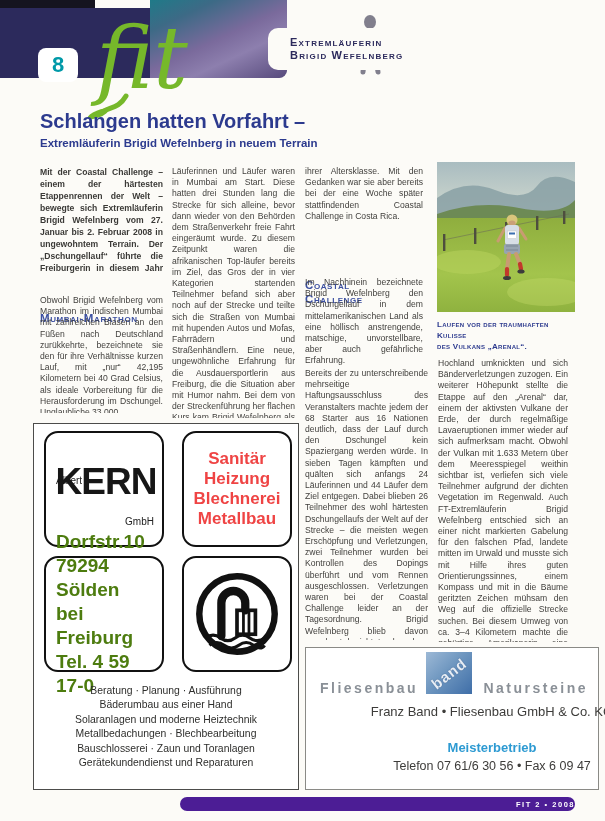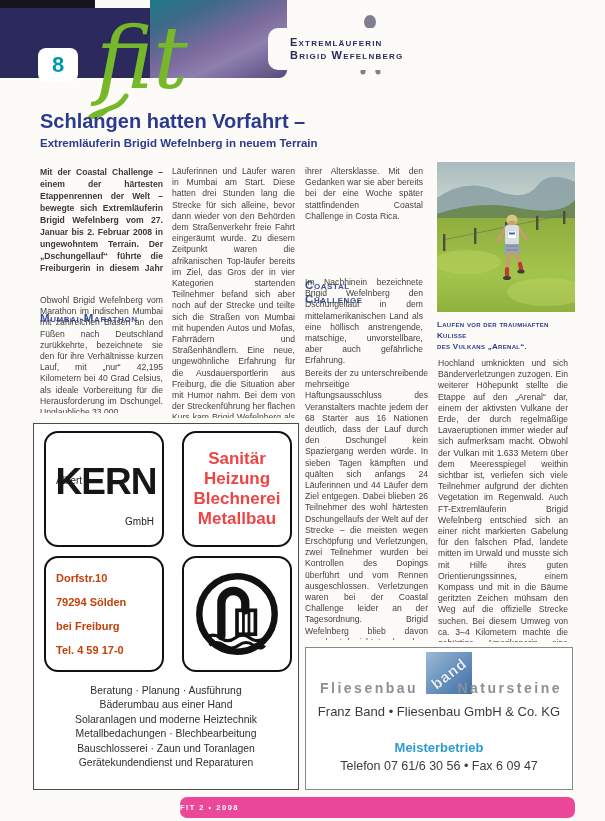--- a/index.html
+++ b/index.html
@@ -43,45 +43,45 @@
   .kbox{position:absolute;border:2.5px solid #111;border-radius:14px;background:#fff;box-sizing:border-box;}
   .kern-name{left:10px;top:7px;width:120px;height:116px;}
   .kern-albert{position:absolute;left:10px;top:22px;font-size:10px;color:#222;margin-top:20px;}
   .kern-big{position:absolute;left:3px;top:28px;width:114px;text-align:center;
      font-size:37px;font-weight:bold;color:#161616;letter-spacing:-1px;}
   .kern-gmbh{position:absolute;right:8px;bottom:18px;font-size:10px;color:#222;}
   .kern-services{left:148px;top:7px;width:110px;height:116px;display:flex;flex-direction:column;
      align-items:center;justify-content:center;}
   .kern-services div{font-size:17px;font-weight:bold;color:#ef4444;line-height:20px;}
   .kern-addr{left:10px;top:132px;width:120px;height:116px;display:flex;flex-direction:column;justify-content:center;padding-left:10px;}
-  .kern-addr div{font-size:11px;font-weight:bold;color:#c2410c;line-height:24px;}
+  .kern-addr div{font-size:19px;font-weight:bold;color:#4d7c0f;line-height:24px;}
   .kern-emblem{left:148px;top:132px;width:110px;height:116px;display:flex;align-items:center;justify-content:center;}
   .kern-footer{position:absolute;left:8px;top:260px;width:248px;text-align:center;}
   .kern-footer div{font-size:10.4px;color:#2e2e2c;line-height:14.4px;}
 
   
-  .ad-fb{left:305px;top:647px;width:268px;height:143px;background:#fff;border:1px solid #8a8a86;box-sizing:border-box;}
+  .ad-fb{left:305px;top:647px;width:294px;height:143px;background:#fff;border:1px solid #8a8a86;box-sizing:border-box;padding-left:40px;}
   .fb-brand{position:absolute;top:32px;font-size:14px;font-weight:bold;letter-spacing:2.5px;color:#8a9097;}
   .fb-brand.left{left:14px;}
   .fb-brand.right{right:10px;}
   .fb-logo{position:absolute;left:120px;top:4px;width:46px;height:42px;
      background:linear-gradient(135deg,#9db9d6 0%,#6f97c0 45%,#3f6ea8 100%);
      display:flex;align-items:center;justify-content:center;overflow:hidden;}
   .fb-logo span{transform:rotate(-38deg);font-size:15px;font-weight:bold;color:#e8eef5;
      letter-spacing:1px;text-shadow:0 0 1px #2c4f7d;}
   .fb-line{position:absolute;width:100%;text-align:center;color:#3d3c3a;}
   .fb-l1{top:56px;font-size:13px;}
   .fb-l2{top:73px;font-size:13px;}
   .fb-badge{top:92px;font-size:13px;font-weight:bold;color:#2d9ad2;}
   .fb-l3{top:111px;font-size:12.5px;}
   .fb-l4{top:126px;font-size:12.5px;}
 
   
-  .footer-bar{left:180px;top:797px;width:395px;height:21px;background:#ec4899;border-radius:7px;
-     display:flex;align-items:center;justify-content:flex-start;}
+  .footer-bar{left:180px;top:797px;width:395px;height:14px;background:#4c1d95;border-radius:7px;
+     display:flex;align-items:center;justify-content:flex-end;}
   .footer-text{color:#fff;font-size:7.5px;letter-spacing:1.5px;font-weight:bold;}
 </style>
 </head>
 <body>
 
 <div class="page">
 
   <div class="abs top-edge"></div>
   <div class="abs banner"></div>
   <div class="abs banner-photo">

